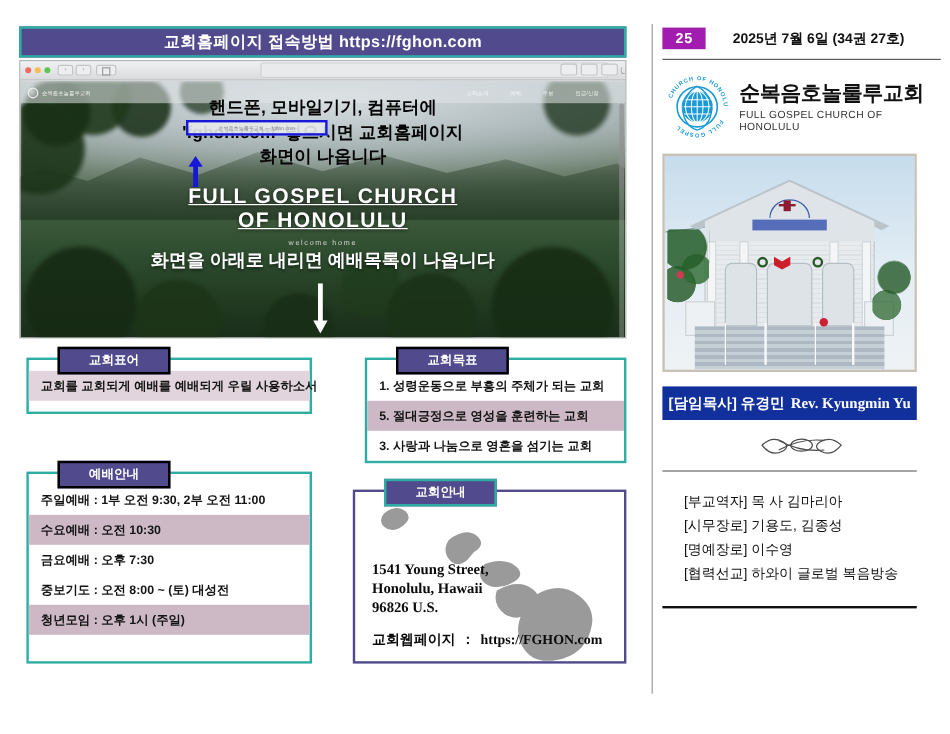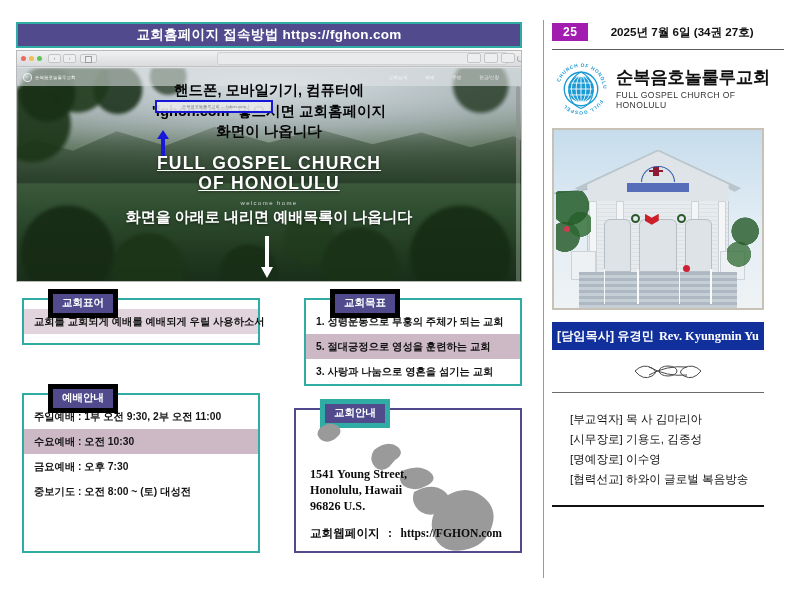--- a/index.html
+++ b/index.html
@@ -186,24 +186,24 @@
 
   
   .box {
     position: absolute;
     border: 2px solid #2fada5;
     background: #fff;
   }
   .box-tab {
     position:absolute; top:-11px; left: 24px;
     background: #514b8d;
-    border: 5px solid #000000;
+    border: 2px solid #000000;
     color: #fff;
     font-size: 10.5px; font-weight: bold;
-    padding: 2px 9px 3px;
+    padding: 2px 24px 3px;
     white-space: nowrap;
   }
   .box-rows { padding-top: 9px; }
   .row {
     font-size: 10.3px;
     font-weight: bold;
     padding: 5.5px 8px 5.5px 10px;
     color: #141414;
     white-space: nowrap;
   }
@@ -453,20 +453,21 @@
     </div>
   </div>
 
   <div class="box" id="box-worship">
     <div class="box-tab">예배안내</div>
     <div class="box-rows">
       <div class="row">주일예배 : 1부 오전 9:30, 2부 오전 11:00</div>
       <div class="row alt">수요예배 : 오전 10:30</div>
       <div class="row">금요예배 : 오후 7:30</div>
       <div class="row">중보기도 : 오전 8:00 ~  (토) 대성전</div>
+      <div class="row alt">청년모임 : 오후 1시 (주일)</div>
     </div>
   </div>
 
   <div class="box" id="box-info">
     <div class="box-tab">교회안내</div>
     <div class="map-wrap">
       
       <svg width="226" height="141" viewBox="0 0 226 141">
         <g fill="#9a9a9a">
           <path d="M24 18 q10 -8 18 -2 q6 6 -2 12 q-9 7 -16 1 q-5 -5 0 -11z"></path>

